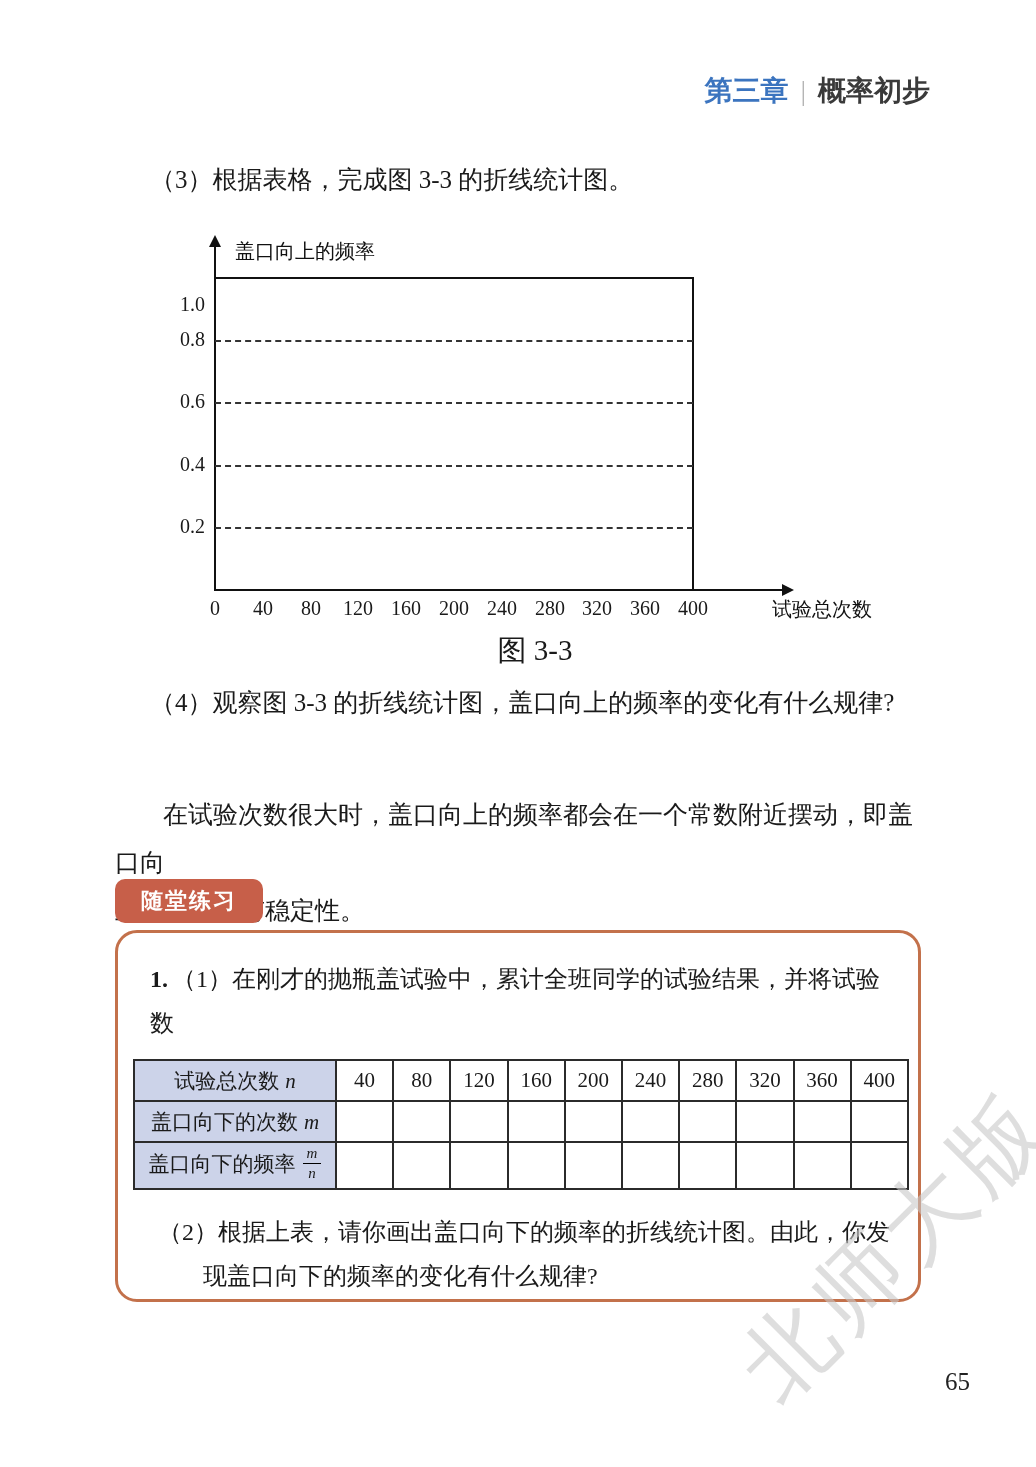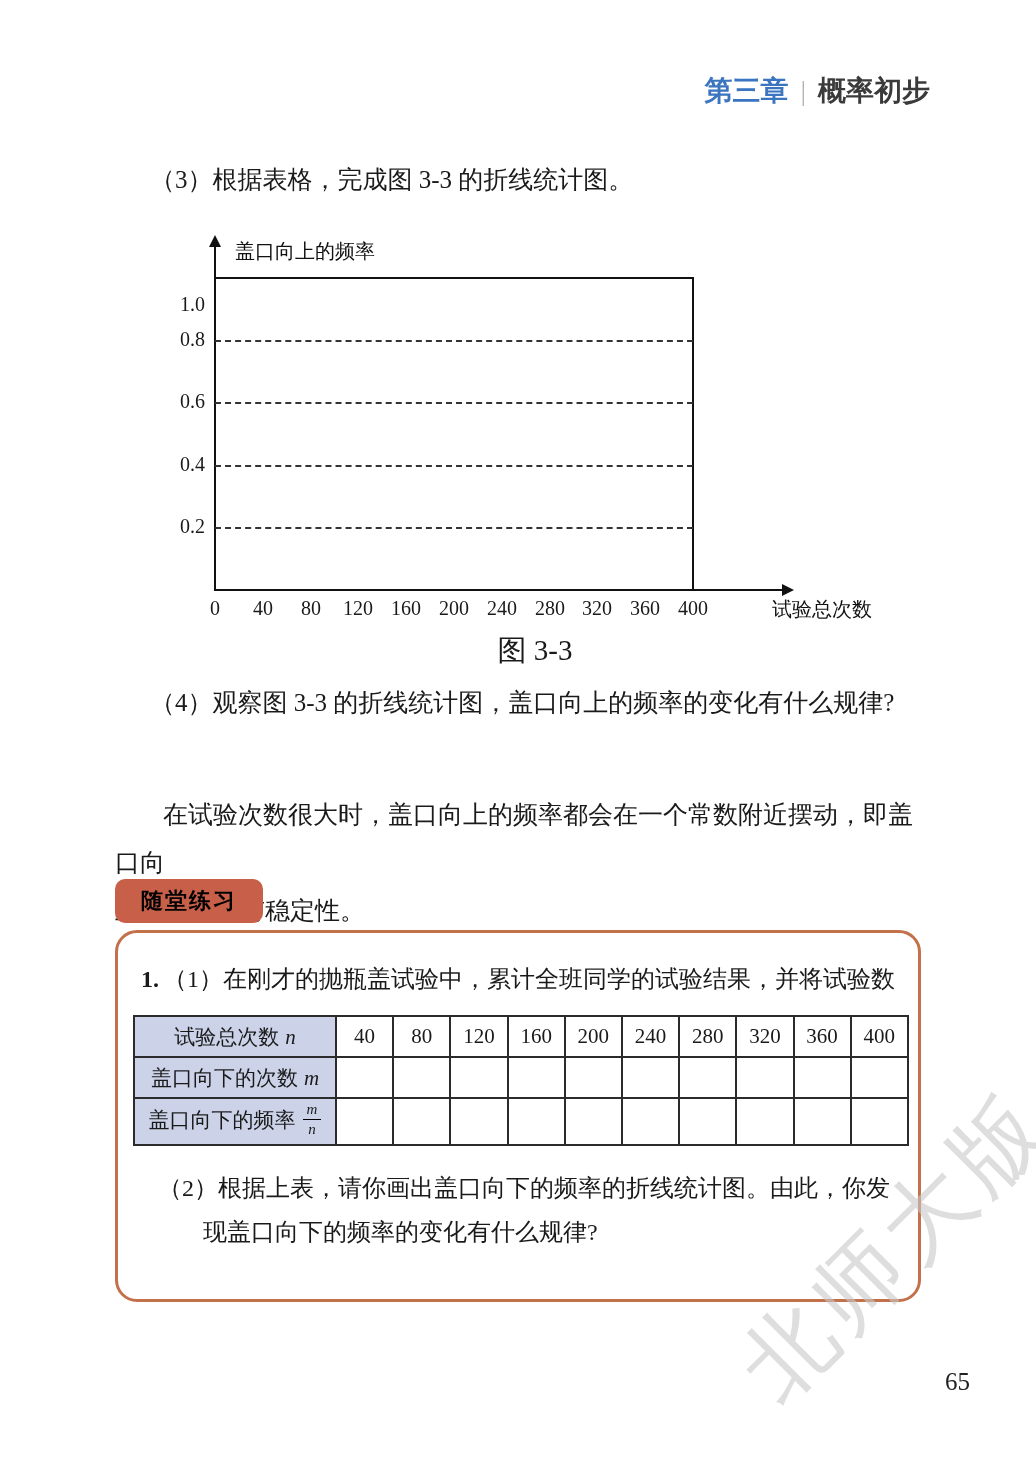--- a/index.html
+++ b/index.html
@@ -29,24 +29,24 @@
   .arr-up { position:absolute; width:0; height:0; border-left:6px solid transparent; border-right:6px solid transparent; border-bottom:12px solid #111; }
   .arr-right { position:absolute; width:0; height:0; border-top:6px solid transparent; border-bottom:6px solid transparent; border-left:12px solid #111; }
   .line-solid { position:absolute; height:0; border-top:2px solid #111; }
   .vline-solid { position:absolute; width:0; border-left:2px solid #111; }
   .line-dash { position:absolute; height:0; border-top:2px dashed #333; }
   .ytick { position:absolute; left:38px; width:52px; text-align:right; font-size:20px; }
   .xtick { position:absolute; width:50px; top:362px; text-align:center; font-size:20px; }
   .fig-caption { position:absolute; left:150px; top:631px; width:770px; text-align:center; font-size:29px; }
 
   
-  .ptab { position:absolute; left:115px; top:879px; background:#c75f49; color:#000000; font-family:"Liberation Sans","DejaVu Sans",sans-serif; font-weight:bold; font-size:22px; padding:7px 26px; border-radius:10px; letter-spacing:2px; }
+  .ptab { position:absolute; left:115px; top:879px; background:#c75f49; color:#ffffff; font-family:"Liberation Sans","DejaVu Sans",sans-serif; font-weight:bold; font-size:22px; padding:7px 26px; border-radius:10px; letter-spacing:2px; }
   .pbox { position:absolute; left:115px; top:930px; width:806px; height:372px; border:3px solid #c3714b; border-radius:22px; background:#ffffff; }
   .pbox::after { content:""; position:absolute; top:16px; left:16px; right:-10px; bottom:-10px; border-radius:22px; background:repeating-linear-gradient(-45deg,#bdbdbd 0 2px,transparent 2px 6px); z-index:-1; }
-  .p-item1 { margin:24px 18px 0 23px; font-size:24px; line-height:44px; }
+  .p-item1 { margin:24px 18px 0 32px; font-size:24px; line-height:44px; }
   .p-item1 .qnum { font-weight:bold; margin-right:4px; }
   .p-item1 .l2 { margin-left:70px; }
   .p-item2 { margin:20px 18px 0 40px; font-size:24px; line-height:44px; }
   .p-item2 .l2 { margin-left:45px; }
 
   
   table.freq { border-collapse:collapse; margin:14px 15px 0 15px; width:776px; font-size:21px; table-layout:fixed; }
   table.freq td { border:2px solid #2b2b2b; text-align:center; vertical-align:middle; background:#fff;margin-top:30px; }
   table.freq td.hd { background:#ccd3e9; width:202px; }
   table.freq tr.r1 td { height:41px; }

